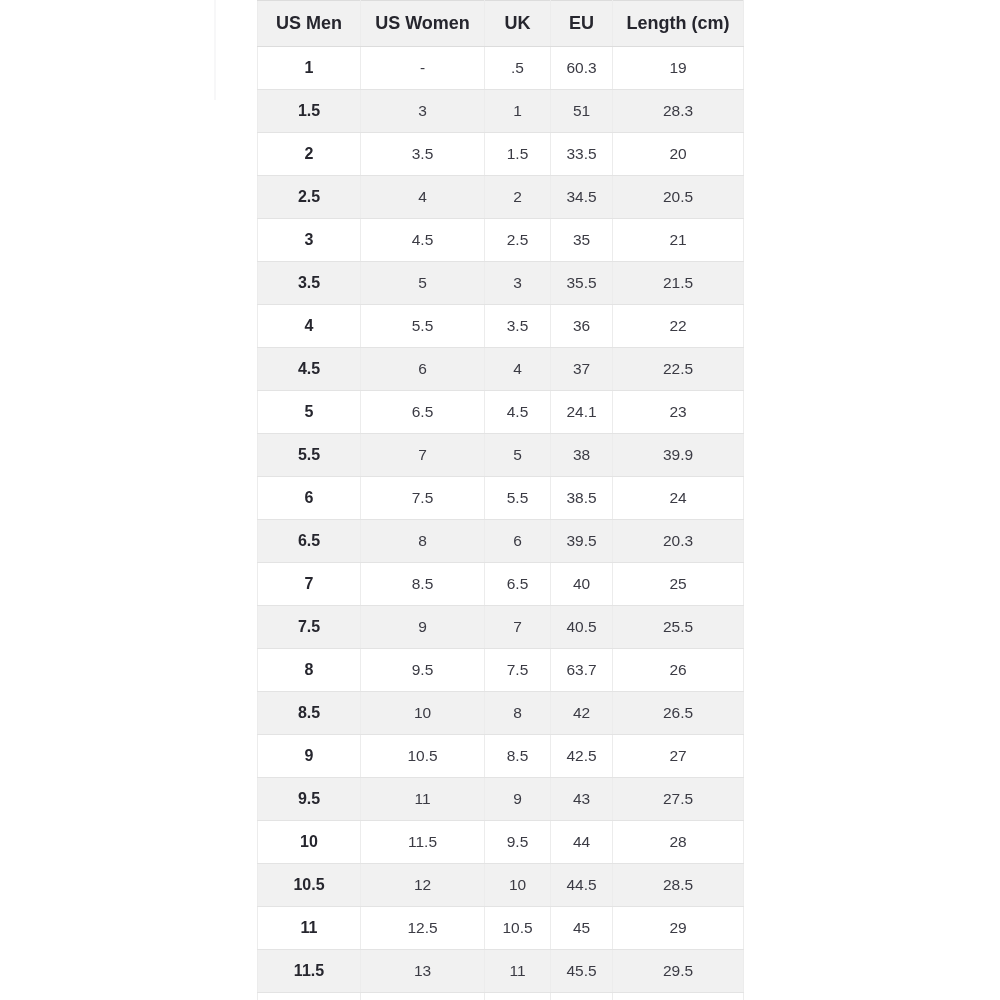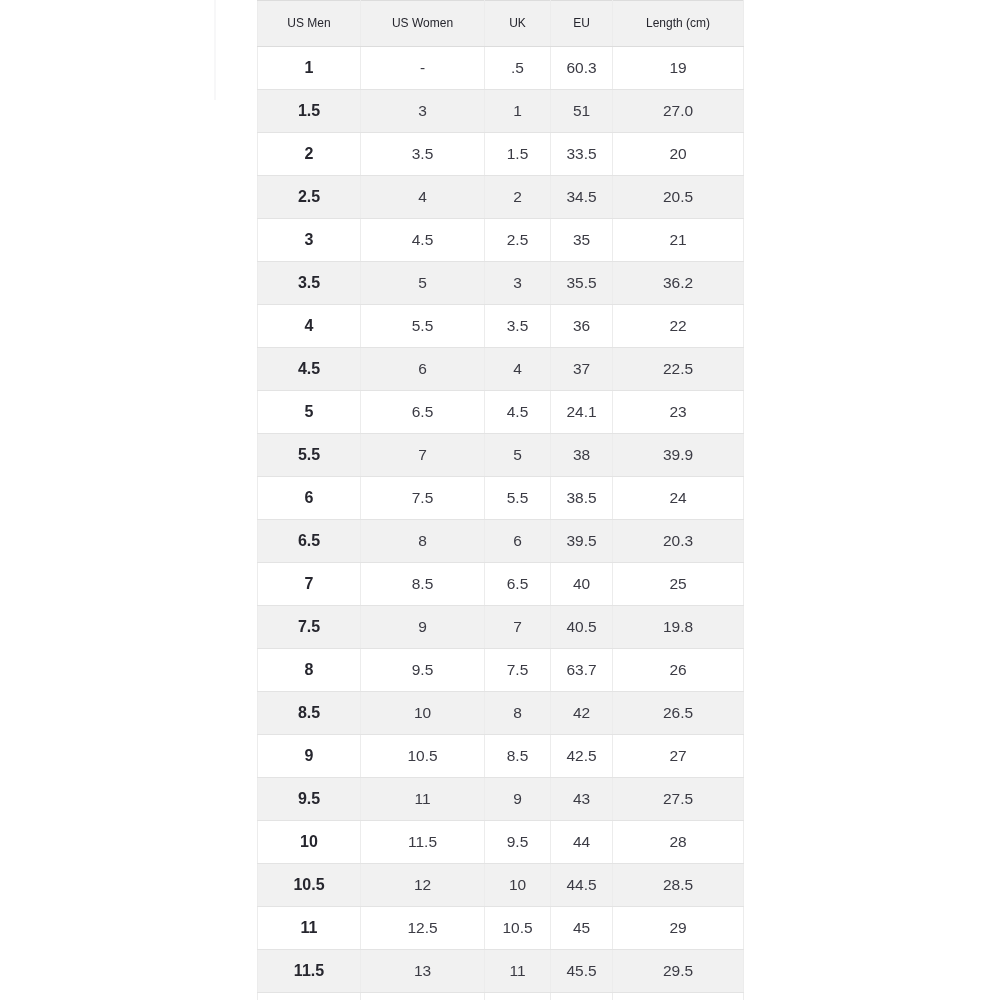--- a/index.html
+++ b/index.html
@@ -65,22 +65,22 @@
     border-left: 1px solid #ececec;
     border-right: 1px solid #ececec;
     padding: 0;
     height: 42px;
     line-height: 42px;
     white-space: nowrap;
   }
   table.size-table thead th {
     background: #f1f1f1;
     color: #26262e;
-    font-weight: 400;
-    font-size: 12px;
+    font-weight: 700;
+    font-size: 18px;
     height: 45px;
     line-height: 45px;
     border-top: 1px solid #dcdcdc;
     border-bottom: 1px solid #dcdcdc;
   }
   table.size-table tbody tr.odd td {
     background: #ffffff;
   }
   table.size-table tbody tr.even td {
     background: #f1f1f1;
@@ -123,21 +123,21 @@
           <td>-</td>
           <td>.5</td>
           <td>60.3</td>
           <td>19</td>
         </tr>
         <tr class="even">
           <td class="first-col">1.5</td>
           <td>3</td>
           <td>1</td>
           <td>51</td>
-          <td>27.0</td>
+          <td>28.3</td>
         </tr>
         <tr class="odd">
           <td class="first-col">2</td>
           <td>3.5</td>
           <td>1.5</td>
           <td>33.5</td>
           <td>20</td>
         </tr>
         <tr class="even">
           <td class="first-col">2.5</td>
@@ -151,21 +151,21 @@
           <td>4.5</td>
           <td>2.5</td>
           <td>35</td>
           <td>21</td>
         </tr>
         <tr class="even">
           <td class="first-col">3.5</td>
           <td>5</td>
           <td>3</td>
           <td>35.5</td>
-          <td>36.2</td>
+          <td>21.5</td>
         </tr>
         <tr class="odd">
           <td class="first-col">4</td>
           <td>5.5</td>
           <td>3.5</td>
           <td>36</td>
           <td>22</td>
         </tr>
         <tr class="even">
           <td class="first-col">4.5</td>
@@ -207,21 +207,21 @@
           <td>8.5</td>
           <td>6.5</td>
           <td>40</td>
           <td>25</td>
         </tr>
         <tr class="even">
           <td class="first-col">7.5</td>
           <td>9</td>
           <td>7</td>
           <td>40.5</td>
-          <td>19.8</td>
+          <td>25.5</td>
         </tr>
         <tr class="odd">
           <td class="first-col">8</td>
           <td>9.5</td>
           <td>7.5</td>
           <td>63.7</td>
           <td>26</td>
         </tr>
         <tr class="even">
           <td class="first-col">8.5</td>

